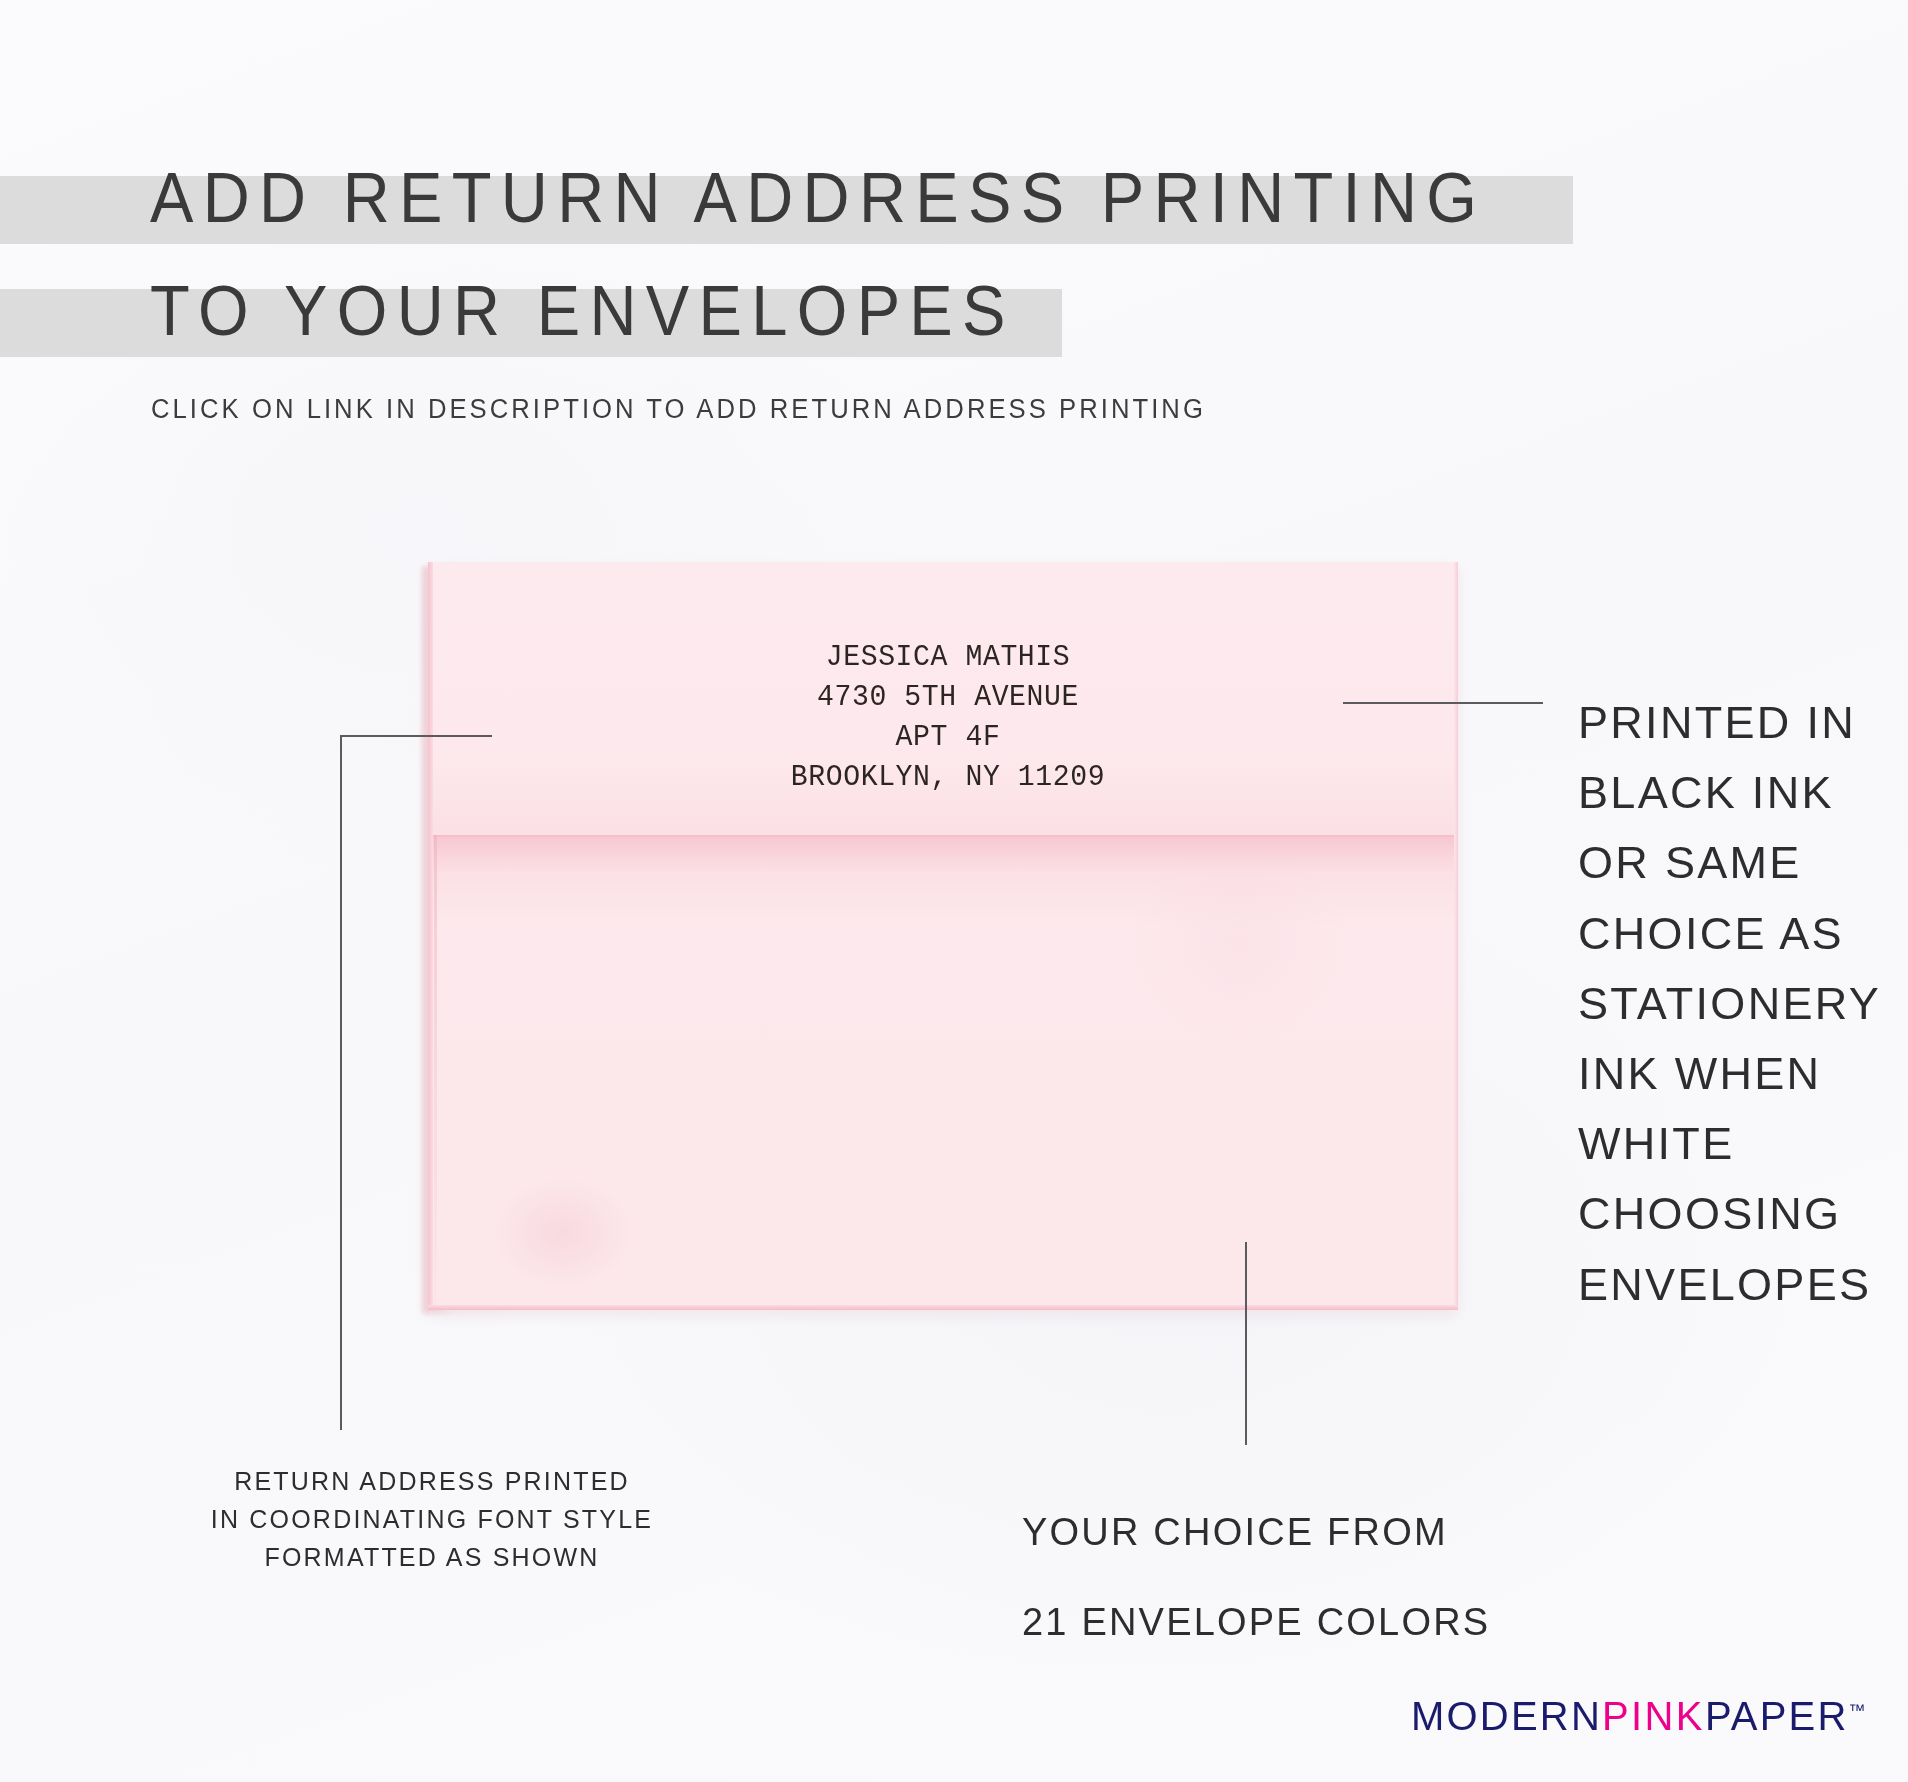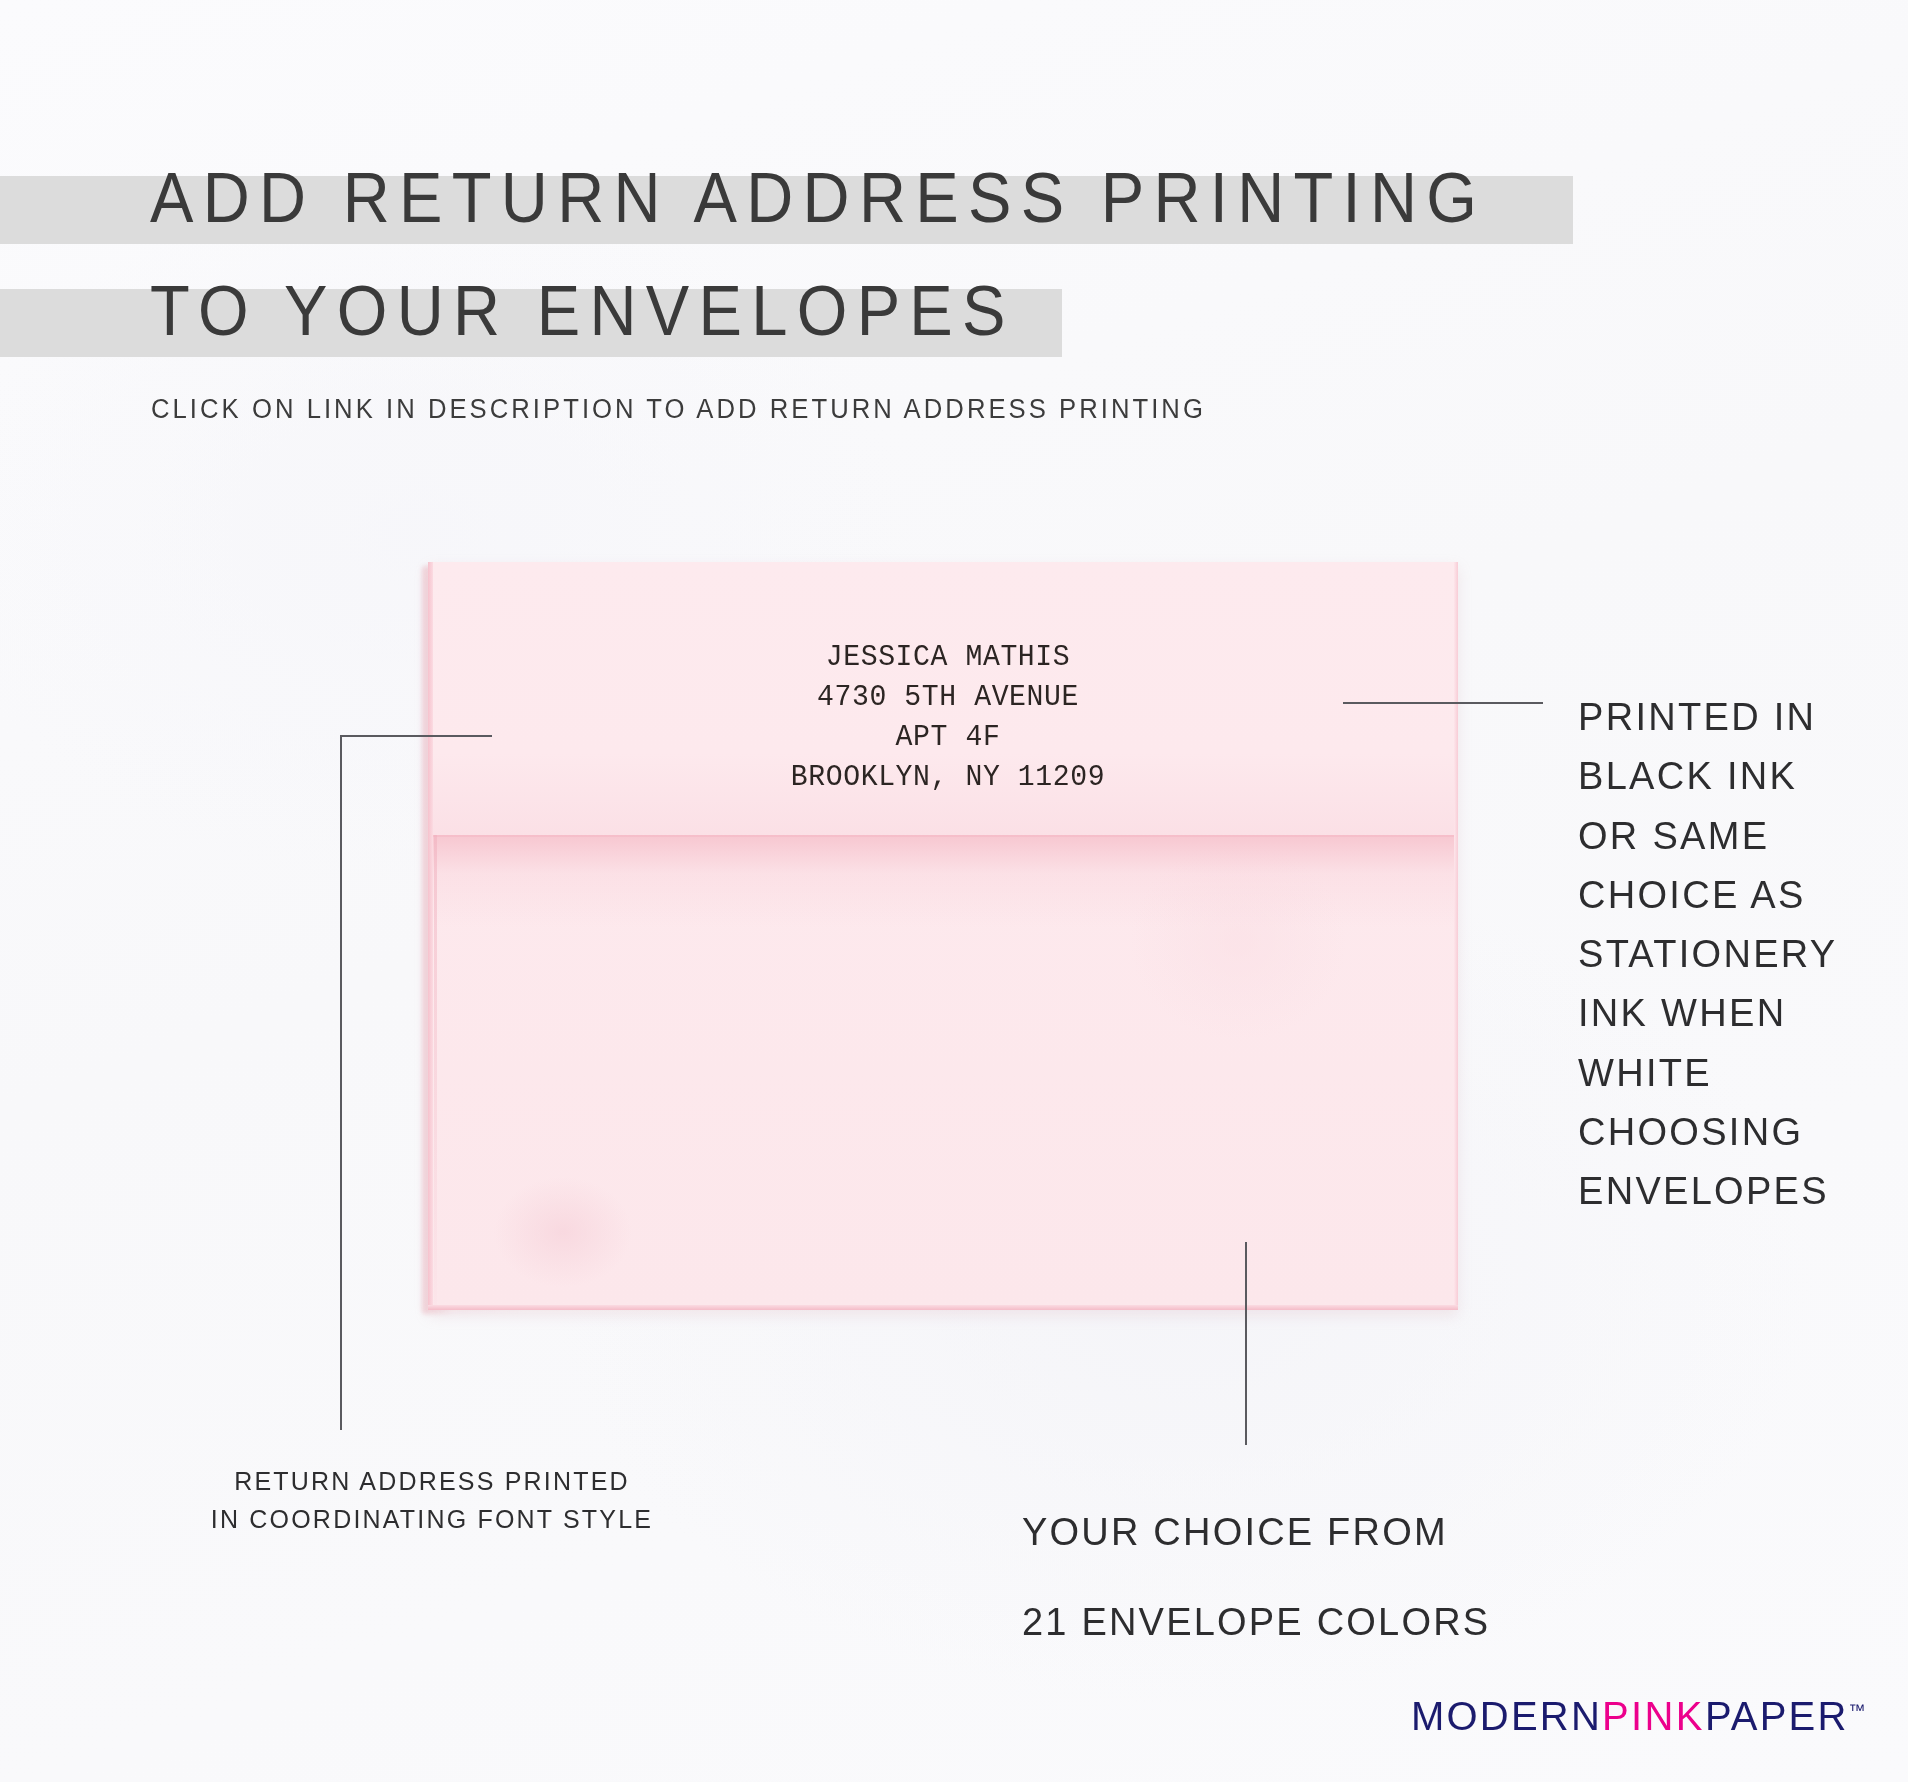--- a/index.html
+++ b/index.html
@@ -178,21 +178,21 @@
   
   .annotation {
     position: absolute;
     color: #2d2d2f;
     font-family: "Liberation Sans", sans-serif;
   }
   #annotation-right {
     left: 1578px;
     top: 688px;
     width: 310px;
-    font-size: 38px;
+    font-size: 45px;
     line-height: 1.56;
     letter-spacing: 2.3px;
     text-align: left;
   }
   #annotation-right div { white-space: nowrap; }
 
   #annotation-bottom-left {
     left: 52px;
     top: 1462px;
     width: 760px;
@@ -285,20 +285,21 @@
     <div>STATIONERY</div>
     <div>INK WHEN</div>
     <div>WHITE</div>
     <div>CHOOSING</div>
     <div>ENVELOPES</div>
   </div>
 
   <div class="annotation" id="annotation-bottom-left">
     <div>RETURN ADDRESS PRINTED</div>
     <div>IN COORDINATING FONT STYLE</div>
+    <div>FORMATTED AS SHOWN</div>
   </div>
 
   <div class="annotation" id="annotation-bottom-center">
     <div>YOUR CHOICE FROM</div>
     <div>21 ENVELOPE COLORS</div>
   </div>
 
   <div id="logo"><span class="logo-modern">MODERN</span><span class="logo-pink">PINK</span><span class="logo-paper">PAPER</span><span class="logo-tm">™</span></div>
 
 </div>

